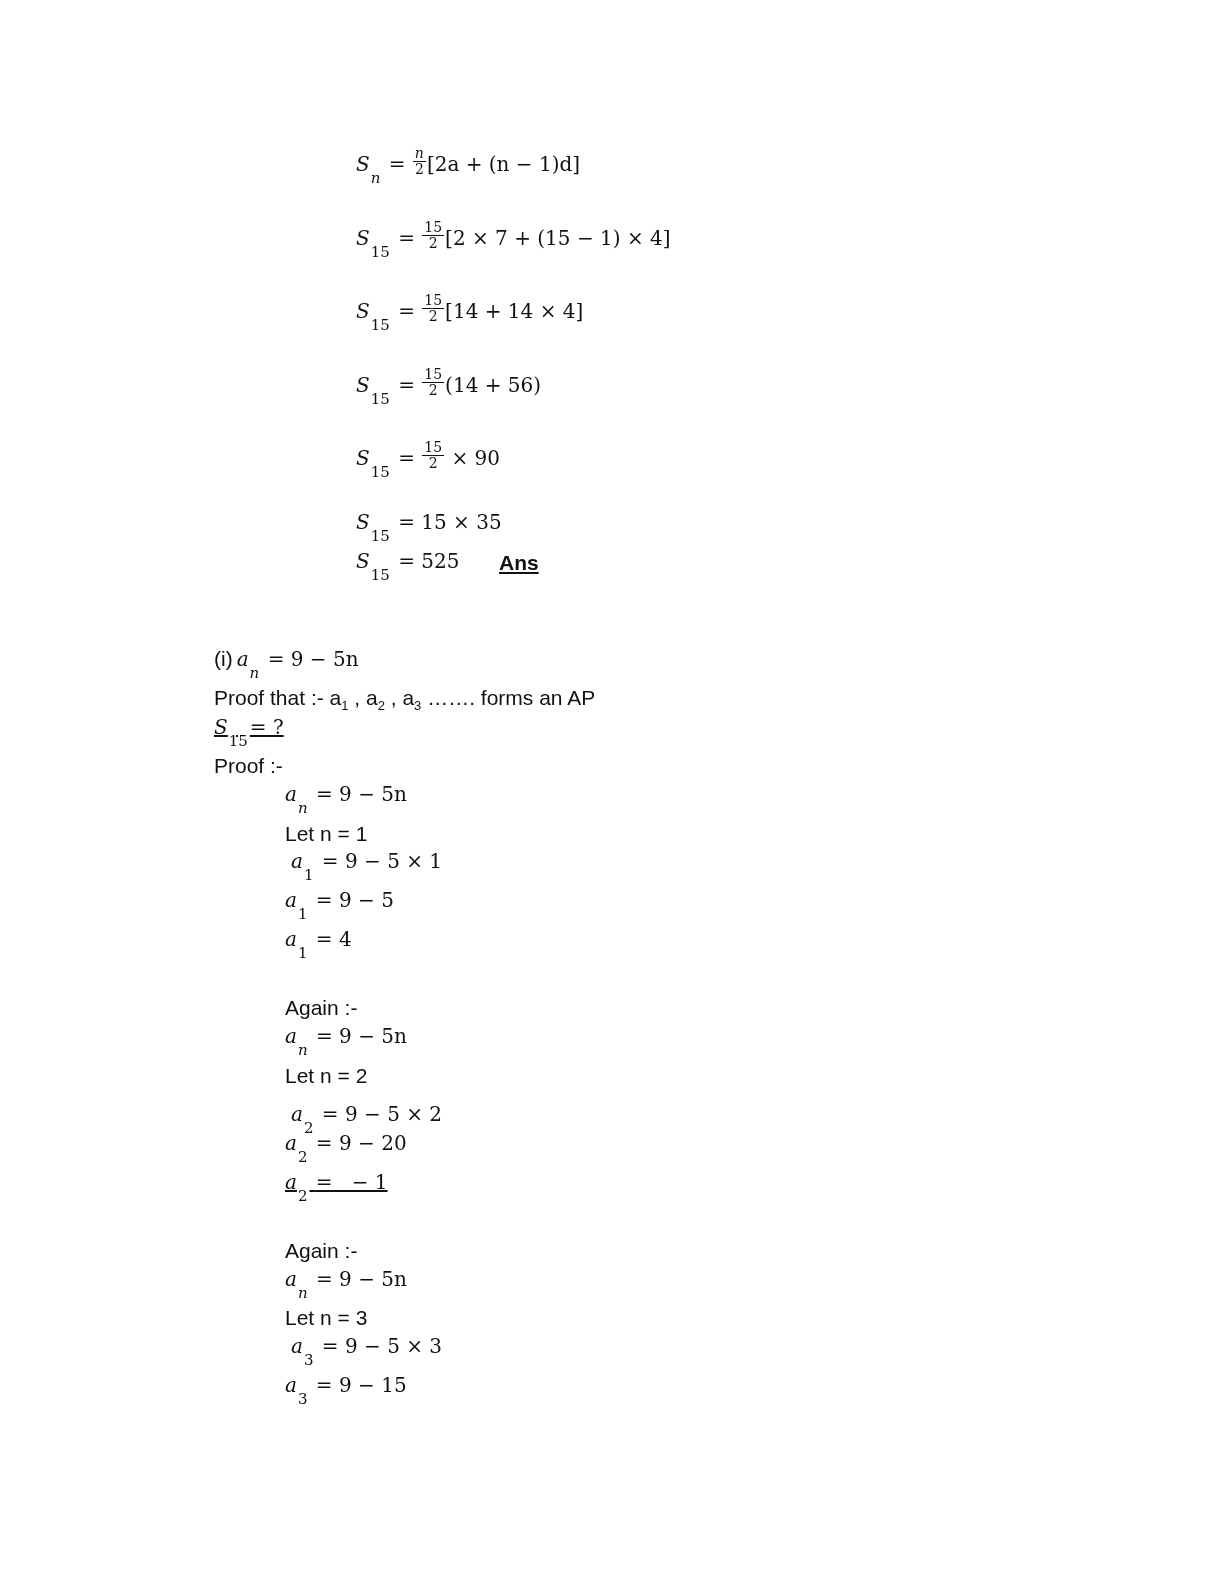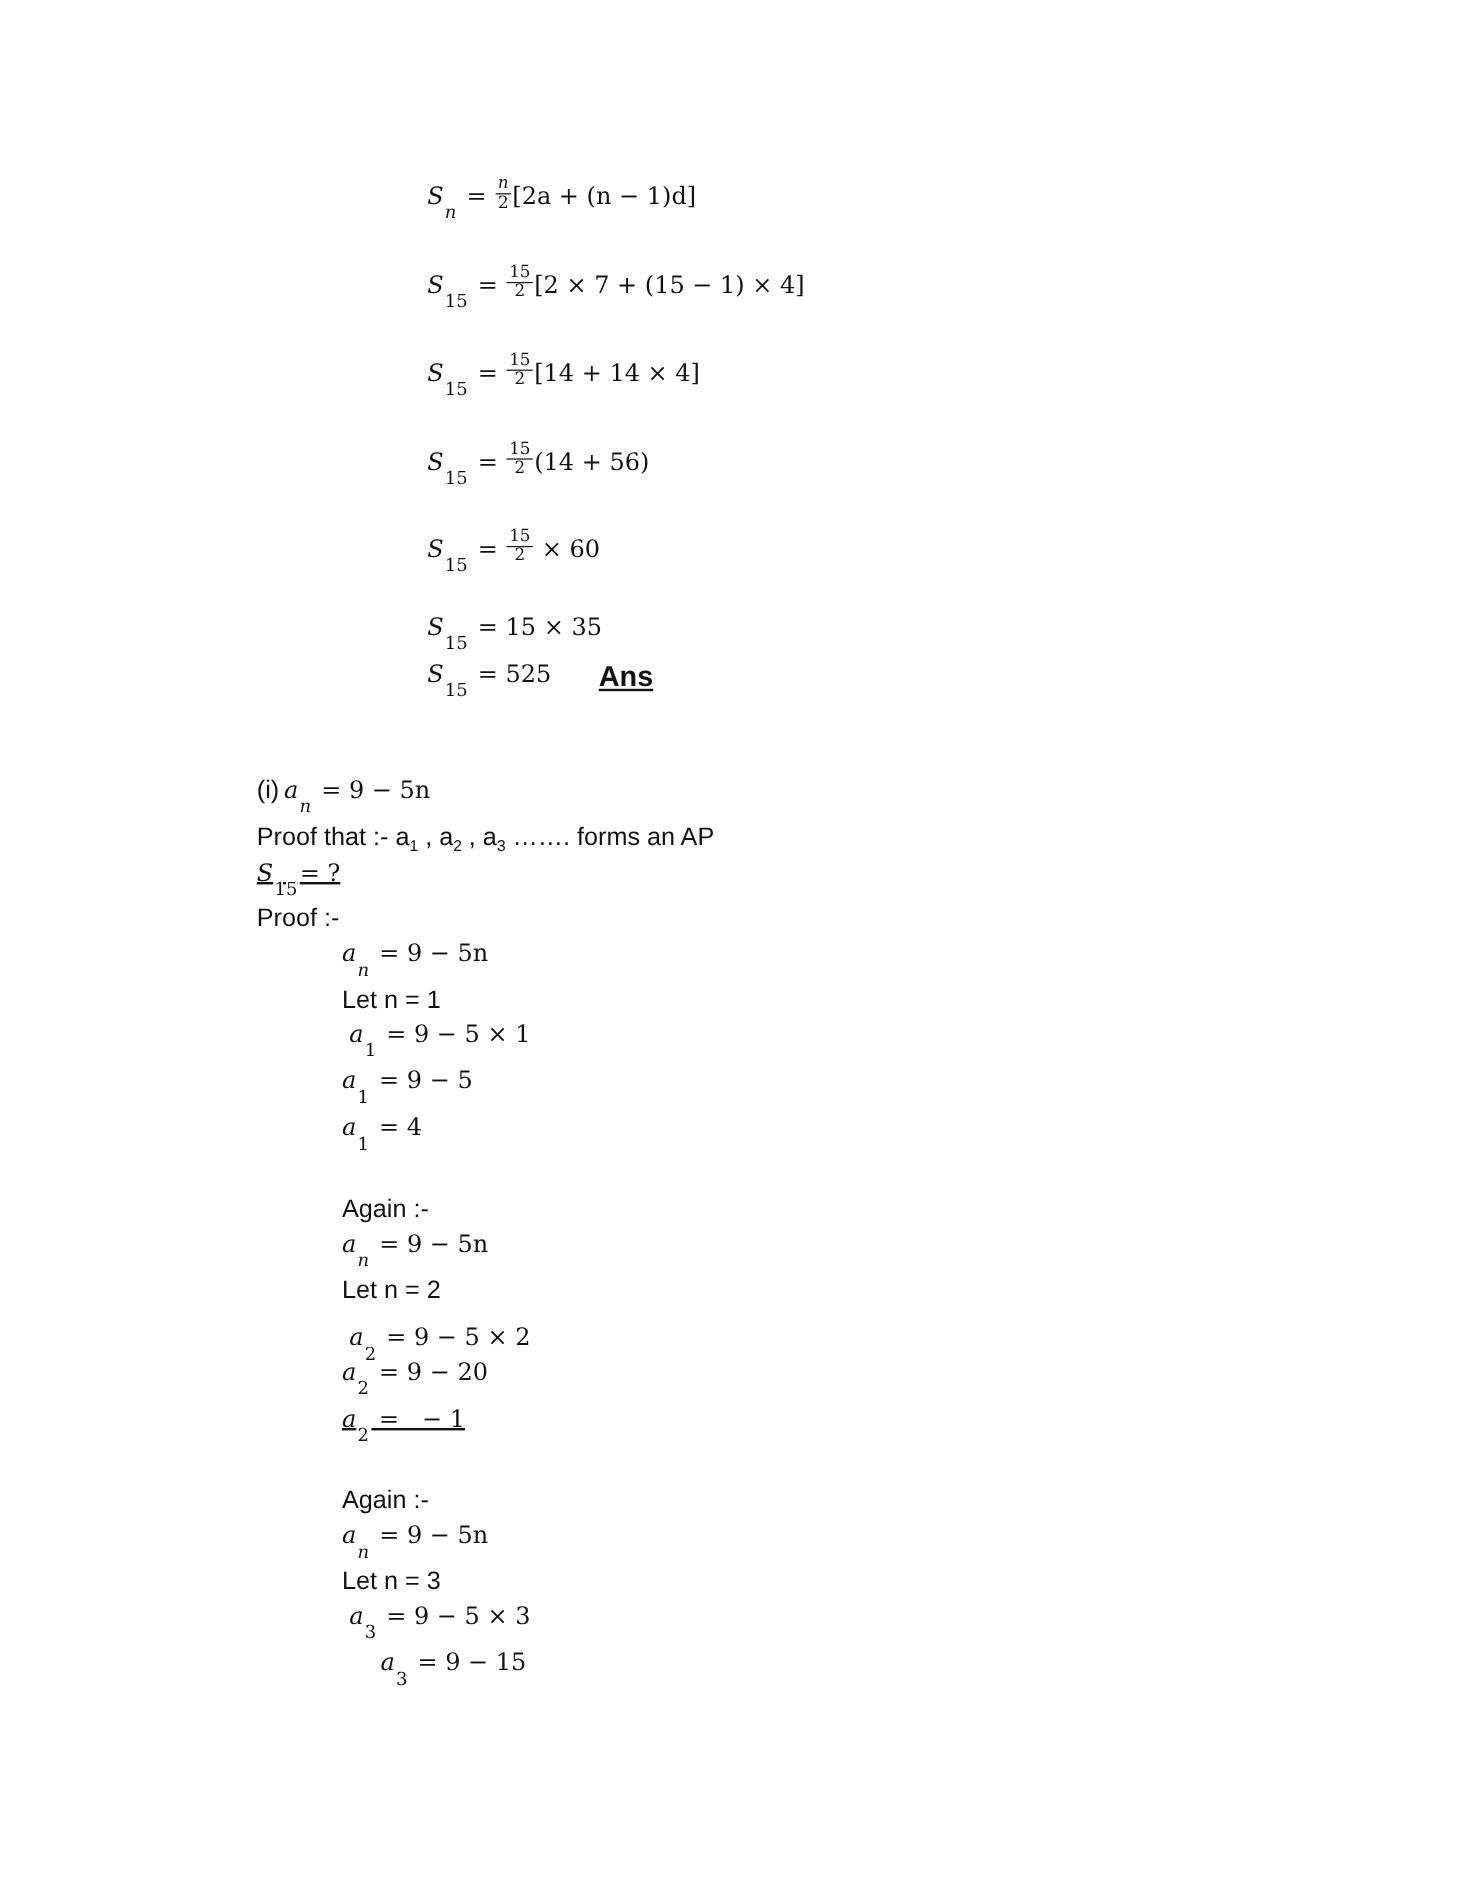--- a/index.html
+++ b/index.html
@@ -6,21 +6,21 @@
   body { width: 1224px; height: 1584px; position: relative; overflow: hidden; color: #111; }
   .abs { position: absolute; white-space: nowrap; }
   .math { font-family: "DejaVu Serif", "Liberation Serif", serif; font-size: 20px; line-height: 1; }
   .math i { font-style: italic; }
   .sans { font-family: "Liberation Sans", sans-serif; font-size: 21px; line-height: 1; }
   .sub { font-size: 15px; position: relative; top: 12px; margin-left: 1px; margin-right: 2px; }
   .sub-sm { font-size: 13px; position: relative; top: 5px; }
   .frac { display: inline-block; vertical-align: middle; text-align: center; font-size: 14px; line-height: 1.05; margin: 0 1px; position: relative; top: -4px; }
   .frac .num { display: block; border-bottom: 1px solid #111; padding: 0 2px; }
   .frac .den { display: block; }
-  .ans { font-family: "Liberation Sans", sans-serif; font-weight: bold; text-decoration: underline; font-size: 24px; }
+  .ans { font-family: "Liberation Sans", sans-serif; font-weight: bold; text-decoration: underline; font-size: 21px; }
 </style>
 </head>
 <body>
 
 <div>
   <div class="abs math" style="left:356px; top:150px;">
     <i>S</i><i class="sub">n</i> = <span class="frac"><i class="num">n</i><span class="den">2</span></span><span>[2a + (n − 1)d]</span>
   </div>
 
   <div class="abs math" style="left:356px; top:224px;">
@@ -29,21 +29,21 @@
 
   <div class="abs math" style="left:356px; top:297px;">
     <i>S</i><span class="sub">15</span> = <span class="frac"><span class="num">15</span><span class="den">2</span></span><span>[14 + 14 × 4]</span>
   </div>
 
   <div class="abs math" style="left:356px; top:371px;">
     <i>S</i><span class="sub">15</span> = <span class="frac"><span class="num">15</span><span class="den">2</span></span><span>(14 + 56)</span>
   </div>
 
   <div class="abs math" style="left:356px; top:444px;">
-    <i>S</i><span class="sub">15</span> = <span class="frac"><span class="num">15</span><span class="den">2</span></span> <span>× 60</span>
+    <i>S</i><span class="sub">15</span> = <span class="frac"><span class="num">15</span><span class="den">2</span></span> <span>× 90</span>
   </div>
 
   <div class="abs math" style="left:356px; top:512px;">
     <i>S</i><span class="sub">15</span> <span>= 15 × 35</span>
   </div>
 
   <div class="abs math" style="left:356px; top:551px;">
     <i>S</i><span class="sub">15</span> <span>= 525</span>
   </div>
   <div class="abs ans" style="left:499px; top:551px;">Ans</div>
@@ -95,16 +95,16 @@
   </div>
 
   <div class="abs sans" style="left:285px; top:1240px;">Again :-</div>
   <div class="abs math" style="left:285px; top:1269px;">
     <i>a</i><i class="sub">n</i> <span>= 9 − 5n</span>
   </div>
   <div class="abs sans" style="left:285px; top:1307px;">Let n = 3</div>
   <div class="abs math" style="left:291px; top:1336px;">
     <i>a</i><span class="sub">3</span> <span>= 9 − 5 × 3</span>
   </div>
-  <div class="abs math" style="left:285px; top:1375px;margin-left:32px;">
+  <div class="abs math" style="left:285px; top:1375px;">
     <i>a</i><span class="sub">3</span> <span>= 9 − 15</span>
   </div>
 </div>
 
 </body></html>

